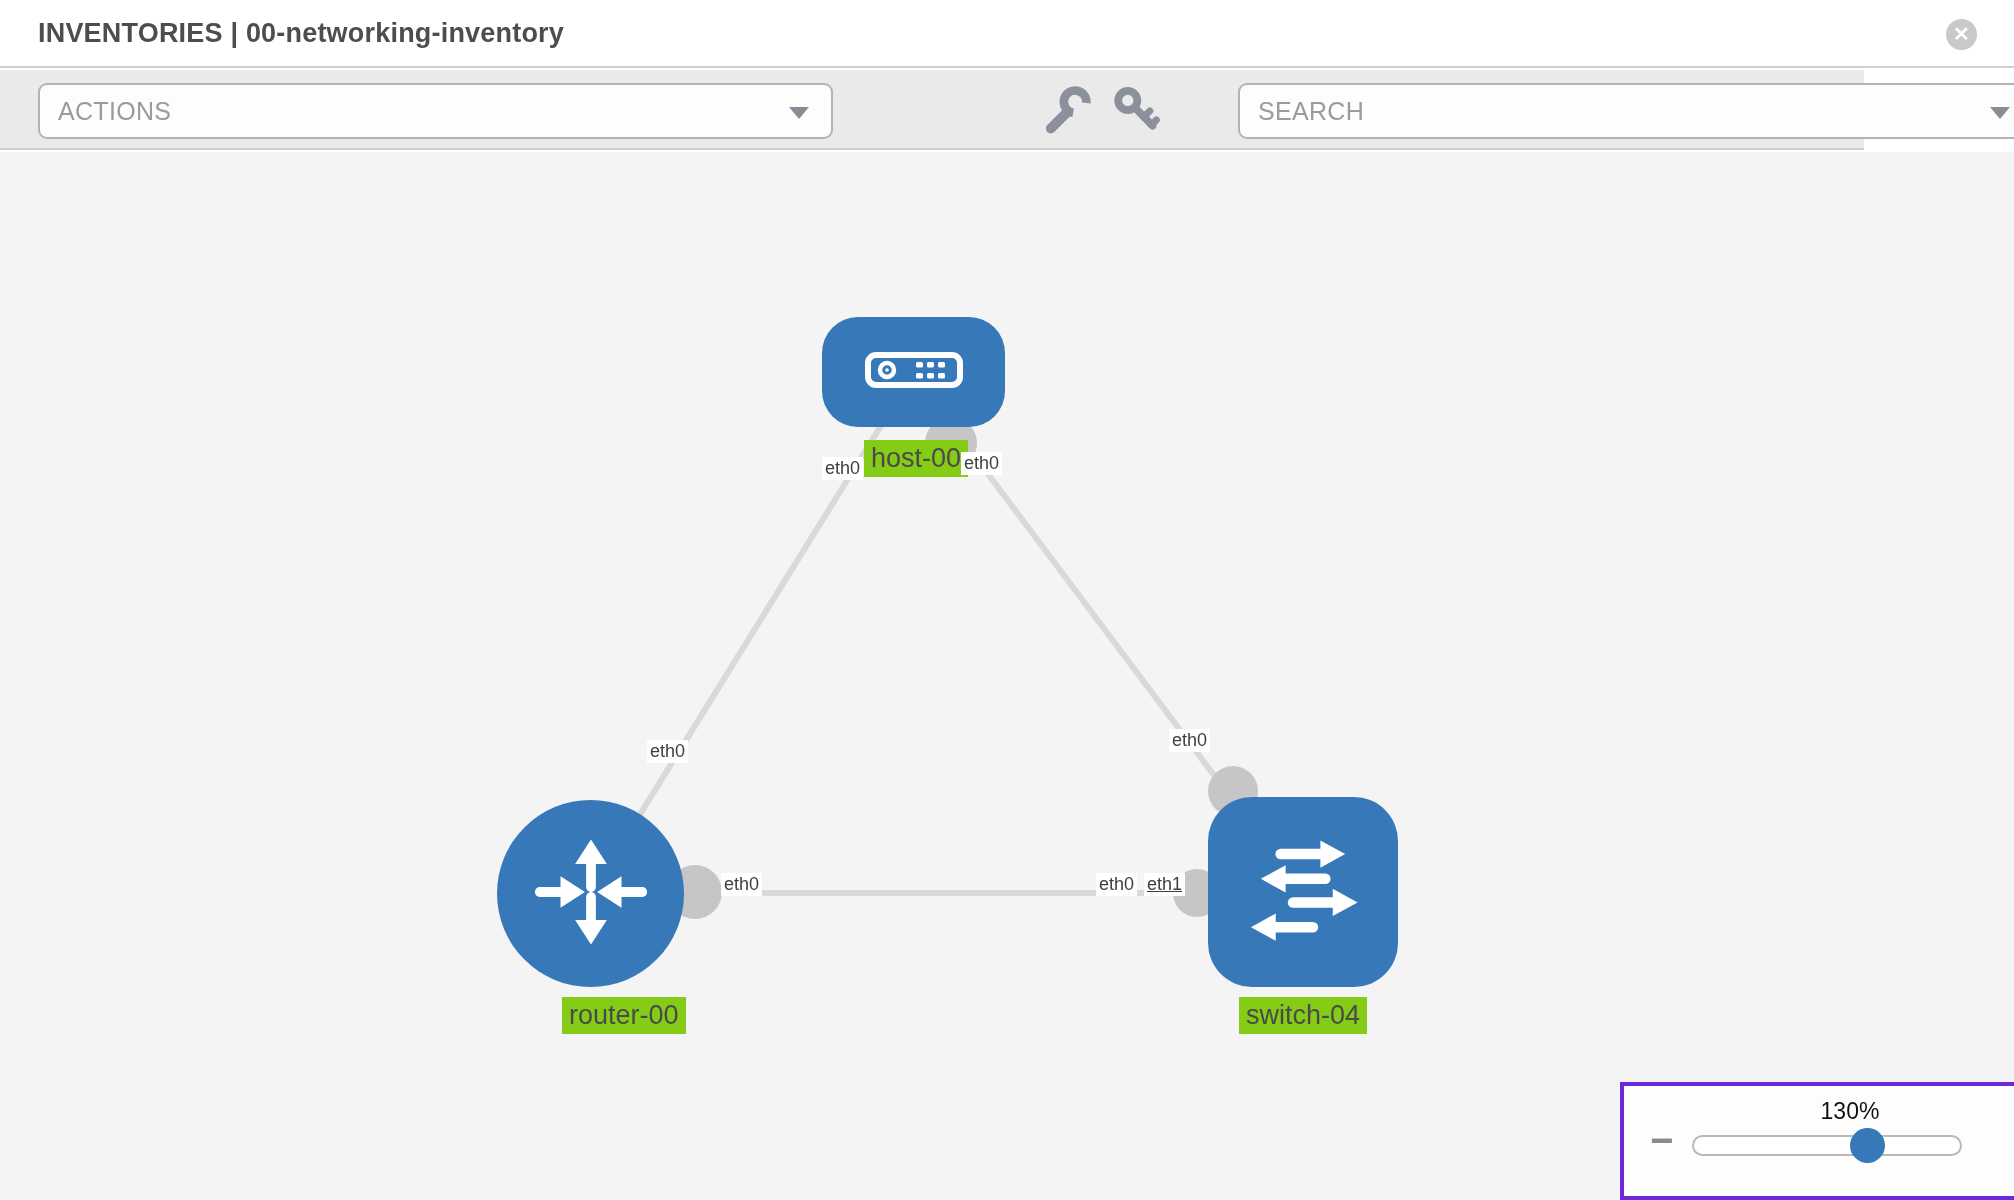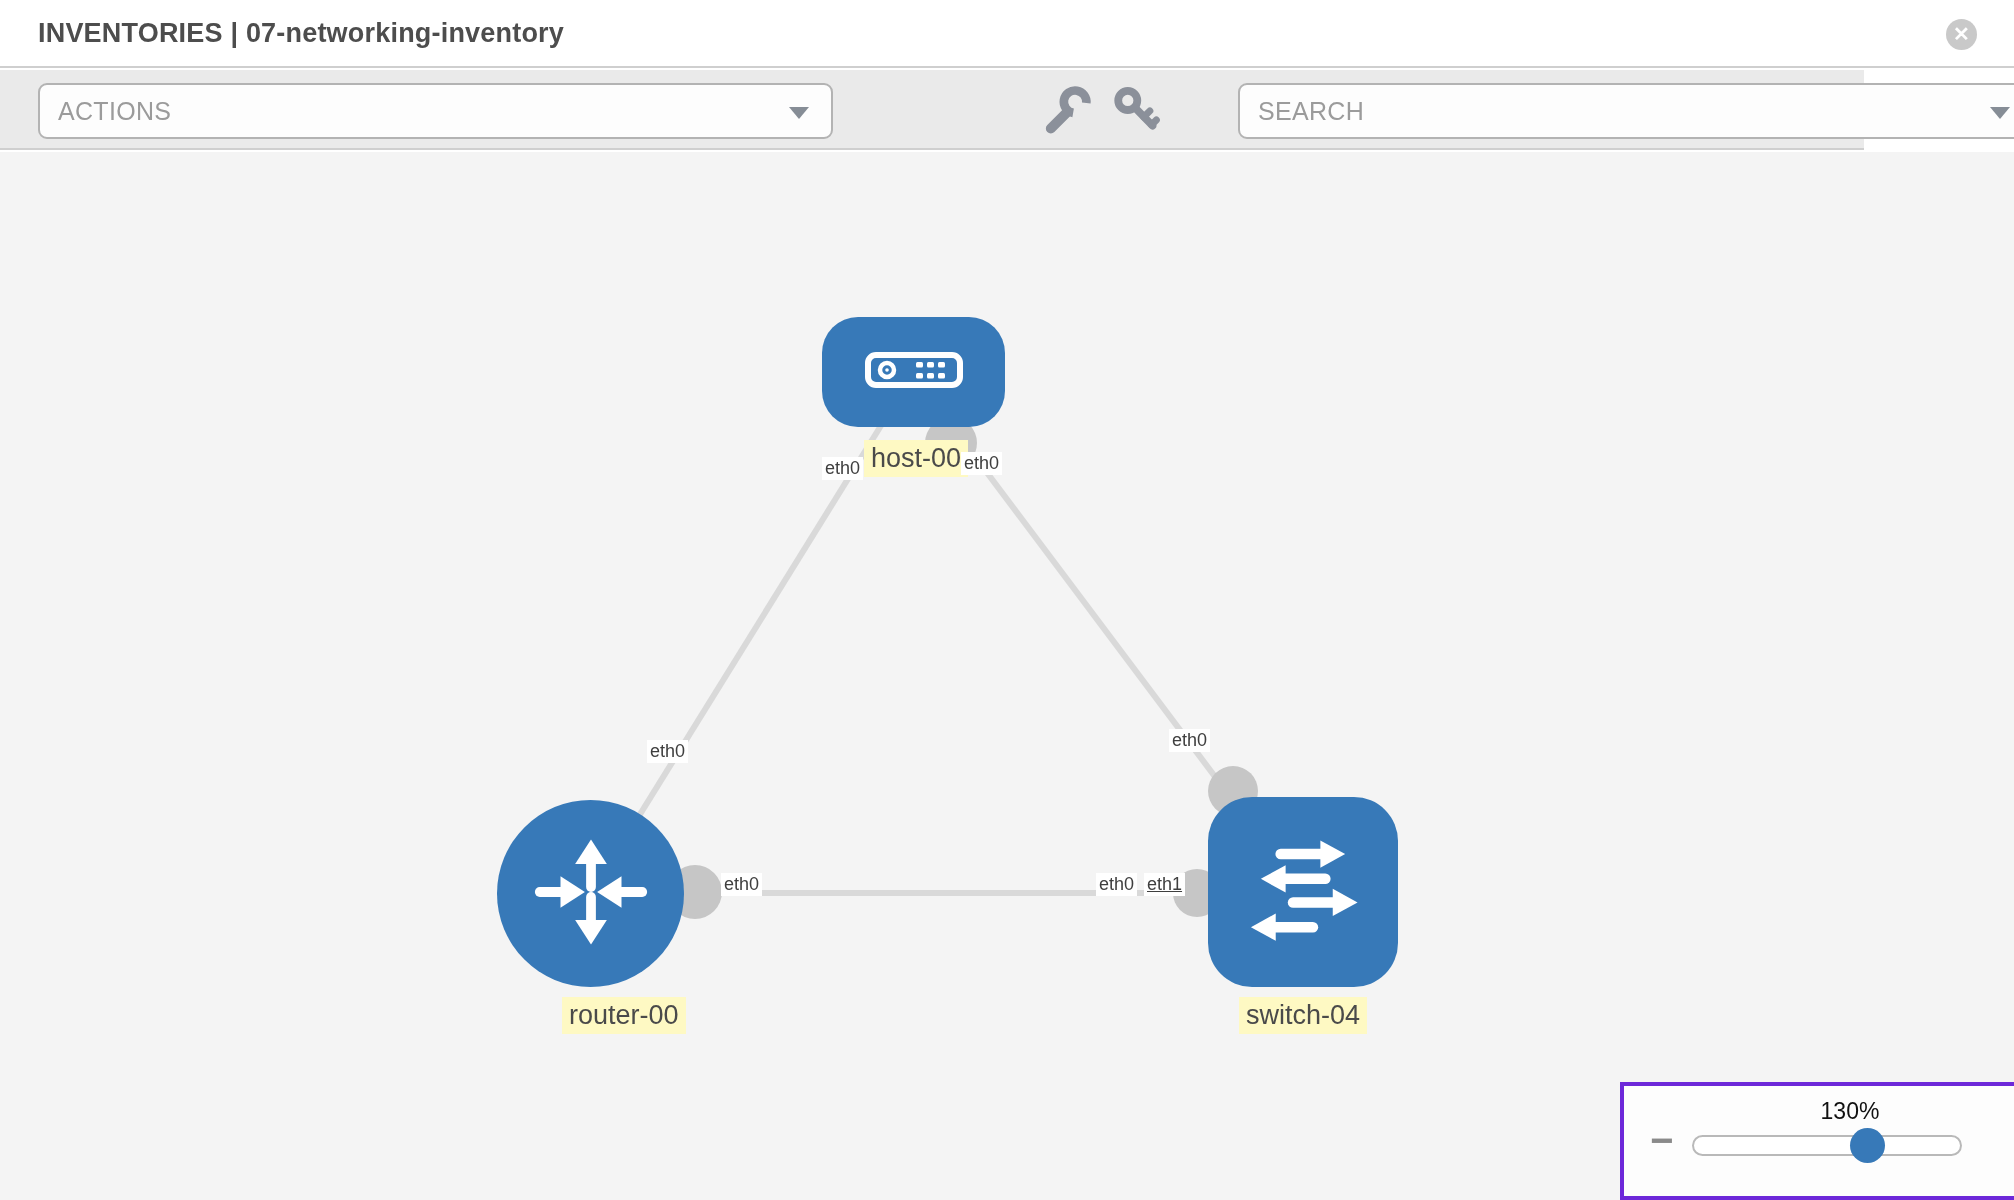--- a/index.html
+++ b/index.html
@@ -25,21 +25,21 @@
 
   
   .canvas { position:absolute; left:0; top:152px; width:2014px; height:1048px; background:#f4f4f4; }
   .links-svg { position:absolute; left:0; top:0; }
 
   .node { position:absolute; background:#3779b8; display:flex; align-items:center; justify-content:center; }
   .node-host   { left:822px; top:165px; width:183px; height:110px; border-radius:36px; }
   .node-router { left:497px; top:648px; width:187px; height:187px; border-radius:50%; }
   .node-switch { left:1208px; top:645px; width:190px; height:190px; border-radius:44px; }
 
-  .node-label { position:absolute; background:#fef9c3; color:#4a4a4a; font-size:27px; padding:3px 7px; white-space:nowrap; }
+  .node-label { position:absolute; background:#84cc16; color:#4a4a4a; font-size:27px; padding:3px 7px; white-space:nowrap; }
   .label-host   { left:864px; top:288px; }
   .label-router { left:526px; top:845px;margin-left:36px; }
   .label-switch { left:1239px; top:845px; }
 
   .iface-label { position:absolute; background:#ffffff; color:#3f3f3f; font-size:18px; padding:1px 3px; white-space:nowrap; }
   .if-host-left    { left:822px; top:305px; }
   .if-host-right   { left:961px; top:300px; }
   .if-router-top   { left:647px; top:588px; }
   .if-switch-top   { left:1169px; top:577px; }
   .if-router-right { left:721px; top:721px; }
@@ -54,21 +54,21 @@
   .zoom-plus  { right:18px; }
   .zoom-track { position:absolute; left:68px; top:49px; width:270px; height:21px; background:#ffffff; border:2px solid #b9b9b9; border-radius:11px; cursor:pointer; }
   .zoom-thumb { position:absolute; left:226px; top:42px; width:35px; height:35px; border-radius:50%; background:#3779b8; cursor:grab; }
 </style>
 </head>
 <body>
 
 <div class="app">
 
   <div class="header">
-    <div class="header-title">INVENTORIES | 07-networking-inventory</div>
+    <div class="header-title">INVENTORIES | 00-networking-inventory</div>
     <div class="close-btn">✕</div>
   </div>
 
   <div class="toolbar">
     <div class="dropdown dropdown-actions">
       <span class="dropdown-label">ACTIONS</span>
       <span class="dropdown-caret"></span>
     </div>
 
     <div class="tool-icon wrench">

